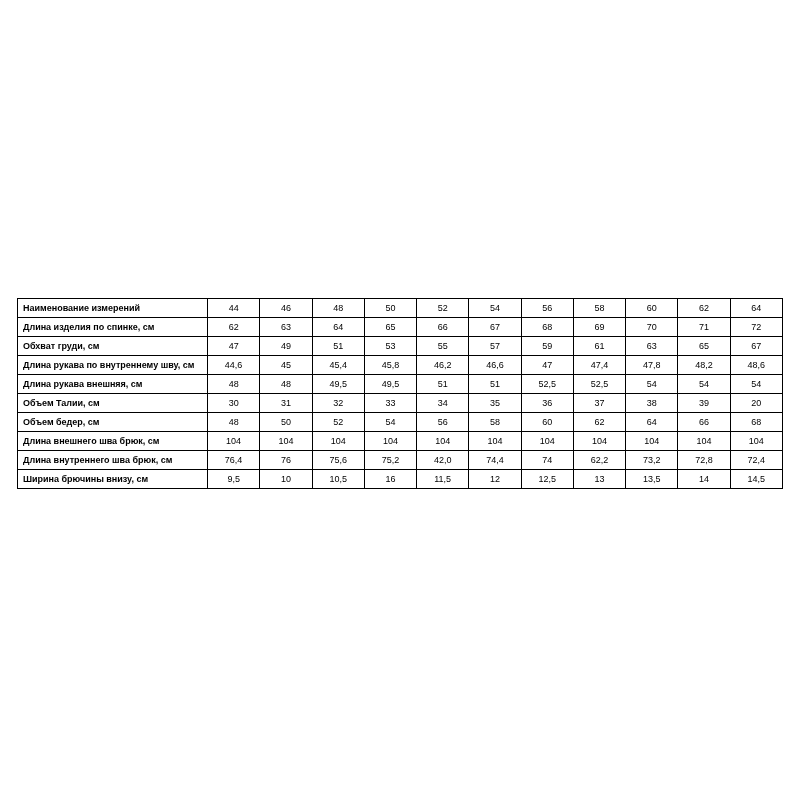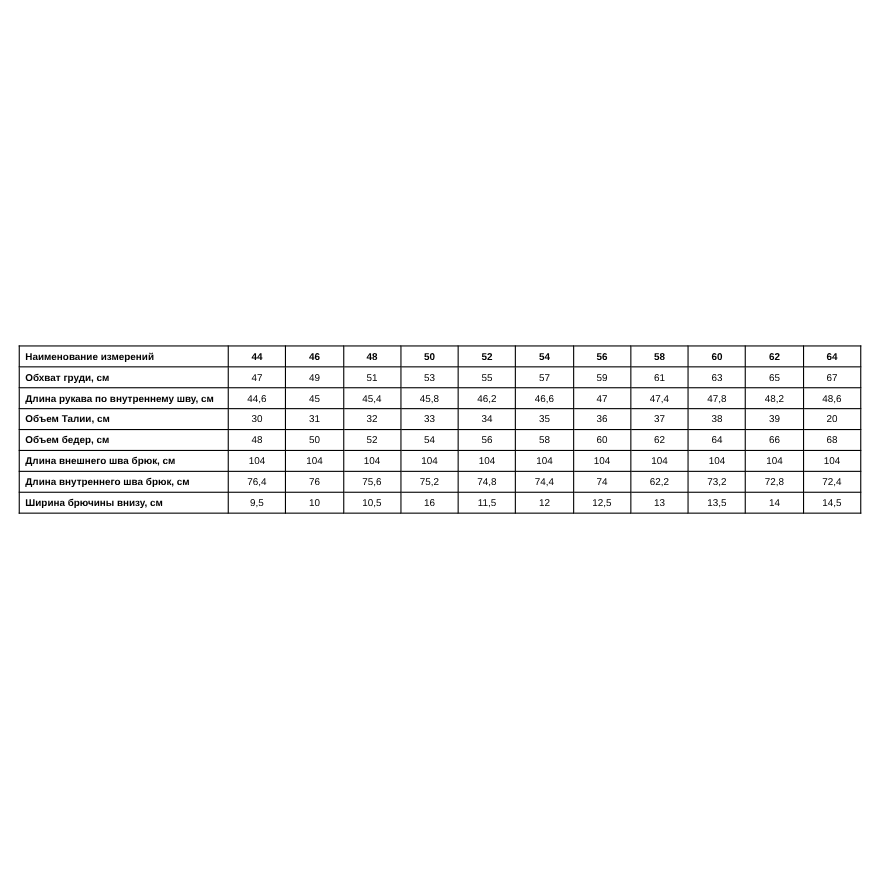--- a/index.html
+++ b/index.html
@@ -16,21 +16,21 @@
   }
   #size-table-wrap {
     position: absolute;
     left: 0px;
     top: 298px;
     width: 800px;
   }
   table.size-table {
     border-collapse: collapse;
     width: 766px;
-    margin: 16px auto;
+    margin: 0 auto;
     table-layout: fixed;
   }
   table.size-table th,
   table.size-table td {
     border: 1px solid #000000;
     font-size: 9px;
     line-height: 11px;
     height: 18px;
     padding: 0 2px;
     color: #000000;
@@ -40,21 +40,21 @@
     overflow: hidden;
   }
   table.size-table th.row-label,
   table.size-table td.row-label {
     text-align: left;
     padding-left: 5px;
     width: 182px;
     font-weight: bold;
   }
   table.size-table th.size-col {
-    font-weight: bold;
+    font-weight: normal;
   }
   table.size-table td.value {
     font-weight: normal;
   }
 </style>
 </head>
 <body>
 
 <div id="size-table-wrap">
   <table class="size-table">
@@ -69,20 +69,34 @@
           <th class="size-col">54</th>
           <th class="size-col">56</th>
           <th class="size-col">58</th>
           <th class="size-col">60</th>
           <th class="size-col">62</th>
           <th class="size-col">64</th>
         </tr>
     </thead>
     <tbody>
         <tr>
+          <td class="row-label">Длина изделия по спинке, см</td>
+          <td class="value">62</td>
+          <td class="value">63</td>
+          <td class="value">64</td>
+          <td class="value">65</td>
+          <td class="value">66</td>
+          <td class="value">67</td>
+          <td class="value">68</td>
+          <td class="value">69</td>
+          <td class="value">70</td>
+          <td class="value">71</td>
+          <td class="value">72</td>
+        </tr>
+        <tr>
           <td class="row-label">Обхват груди, см</td>
           <td class="value">47</td>
           <td class="value">49</td>
           <td class="value">51</td>
           <td class="value">53</td>
           <td class="value">55</td>
           <td class="value">57</td>
           <td class="value">59</td>
           <td class="value">61</td>
           <td class="value">63</td>
@@ -97,20 +111,34 @@
           <td class="value">45,8</td>
           <td class="value">46,2</td>
           <td class="value">46,6</td>
           <td class="value">47</td>
           <td class="value">47,4</td>
           <td class="value">47,8</td>
           <td class="value">48,2</td>
           <td class="value">48,6</td>
         </tr>
         <tr>
+          <td class="row-label">Длина рукава внешняя, см</td>
+          <td class="value">48</td>
+          <td class="value">48</td>
+          <td class="value">49,5</td>
+          <td class="value">49,5</td>
+          <td class="value">51</td>
+          <td class="value">51</td>
+          <td class="value">52,5</td>
+          <td class="value">52,5</td>
+          <td class="value">54</td>
+          <td class="value">54</td>
+          <td class="value">54</td>
+        </tr>
+        <tr>
           <td class="row-label">Объем Талии, см</td>
           <td class="value">30</td>
           <td class="value">31</td>
           <td class="value">32</td>
           <td class="value">33</td>
           <td class="value">34</td>
           <td class="value">35</td>
           <td class="value">36</td>
           <td class="value">37</td>
           <td class="value">38</td>
@@ -144,21 +172,21 @@
           <td class="value">104</td>
           <td class="value">104</td>
           <td class="value">104</td>
         </tr>
         <tr>
           <td class="row-label">Длина внутреннего шва брюк, см</td>
           <td class="value">76,4</td>
           <td class="value">76</td>
           <td class="value">75,6</td>
           <td class="value">75,2</td>
-          <td class="value">74,8</td>
+          <td class="value">42,0</td>
           <td class="value">74,4</td>
           <td class="value">74</td>
           <td class="value">62,2</td>
           <td class="value">73,2</td>
           <td class="value">72,8</td>
           <td class="value">72,4</td>
         </tr>
         <tr>
           <td class="row-label">Ширина брючины внизу, см</td>
           <td class="value">9,5</td>

